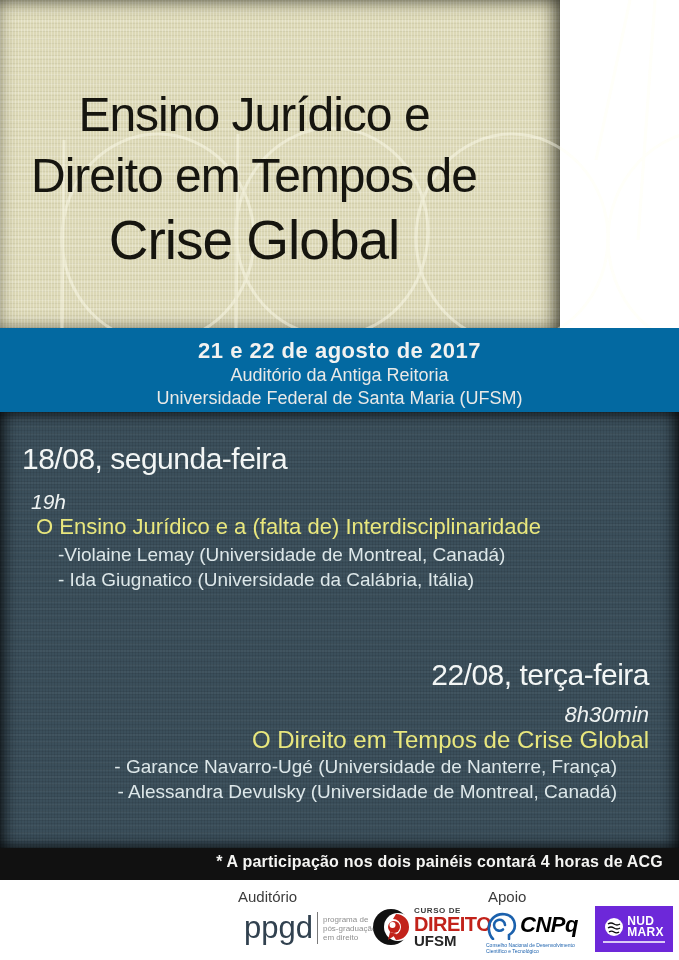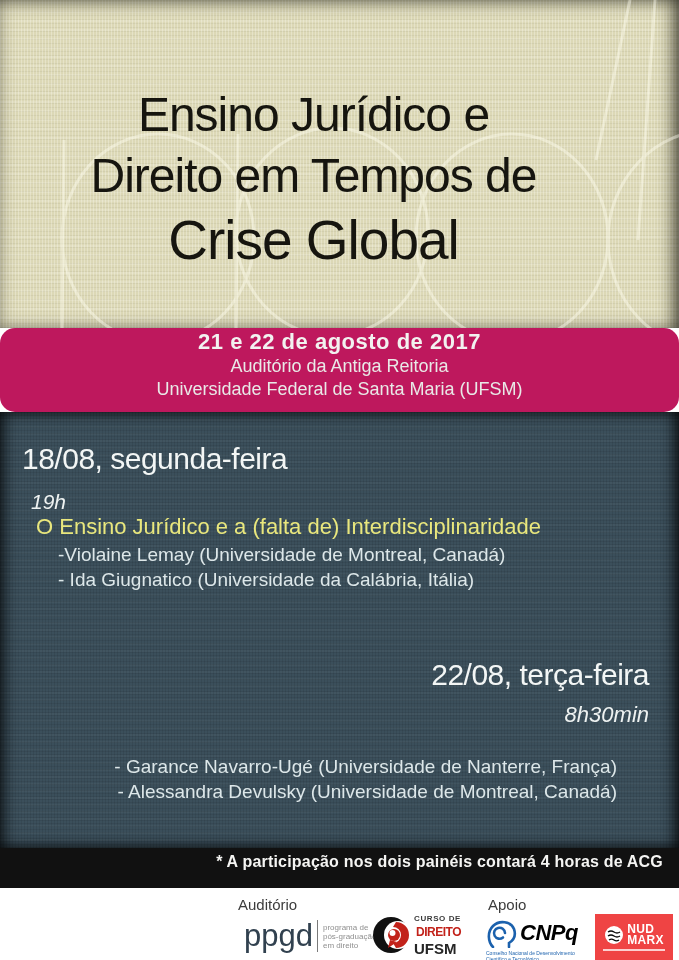--- a/index.html
+++ b/index.html
@@ -2,41 +2,41 @@
 <html><head>
 <meta charset="utf-8">
 <style>
   html,body{margin:0;padding:0;background:#222;}
   .poster{
     position:relative;width:679px;height:960px;margin:0 auto;
     font-family:"Liberation Sans",sans-serif;overflow:hidden;background:#fff;
   }
   
   .sec-top{
-    position:relative;width:679px;height:328px;
+    position:relative;width:560px;height:328px;
     background-color:#dcd8b6;
     background-image:
       repeating-linear-gradient(90deg, rgba(255,255,248,.28) 0 1px, rgba(0,0,0,0) 1px 3px),
       repeating-linear-gradient(0deg, rgba(125,122,90,.10) 0 1px, rgba(0,0,0,0) 1px 4px),
       repeating-linear-gradient(0deg, rgba(255,255,248,.14) 0 2px, rgba(0,0,0,0) 2px 9px);
     box-shadow: inset -12px 0 16px -6px rgba(10,10,5,.65),
                 inset 0 10px 16px -8px rgba(10,10,5,.45),
                 inset 8px -8px 18px -10px rgba(10,10,5,.35);
   }
   .watermark{position:absolute;left:0;top:0;opacity:.5;}
   .title-block{
     position:relative;z-index:2;padding-top:84px;padding-right:52px;
     text-align:center;color:#16150f;letter-spacing:-1px;
   }
   .title-line{font-size:48px;line-height:61px;font-weight:400;}
   .title-line.big{font-size:55px;line-height:68px;}
   
   .sec-dateband{
-    width:679px;height:84px;background:#be185d;color:#f2f2f0;
-    text-align:center;box-sizing:border-box;border-radius:15px;
+    width:679px;height:84px;background:#0369a1;color:#f2f2f0;
+    text-align:center;box-sizing:border-box;padding-top:9px;
   }
   .date-main{font-size:22px;line-height:27px;font-weight:700;letter-spacing:.5px;}
   .date-sub{font-size:18px;line-height:23px;font-weight:400;color:#e9e9e7;}
   
   .sec-main{
     position:relative;width:679px;height:436px;
     background-color:#3b4f5b;
     background-image:
       repeating-linear-gradient(90deg, rgba(0,0,0,.08) 0 1px, rgba(0,0,0,0) 1px 3px),
       repeating-linear-gradient(0deg, rgba(0,0,0,.07) 0 1px, rgba(0,0,0,0) 1px 3px),
@@ -56,48 +56,48 @@
   .l-talk1{top:102px;left:36px;}
   .l-sp1{top:132px;left:58px;}
   .l-sp2{top:157px;left:58px;}
   .l-day2{top:246px;right:30px;}
   .l-time2{top:290px;right:30px;font-size:22px;}
   .l-talk2{top:314px;right:30px;font-size:24px;}
   .l-sp3{top:344px;right:62px;}
   .l-sp4{top:369px;right:62px;}
   
   .sec-noteband{
-    width:679px;height:40px;background:#111;color:#f5f5f3;
+    width:679px;height:32px;background:#111;color:#f5f5f3;
     text-align:right;box-sizing:border-box;padding-right:16px;
     font-size:16px;line-height:28px;font-weight:700;letter-spacing:.2px;
   }
   
   .sec-footer{position:relative;width:679px;height:84px;background:#ffffff;}
   .footer-label{position:absolute;top:8px;font-size:15px;color:#3c3c3c;font-weight:400;}
   .lbl-promocao{left:238px;}
   .lbl-apoio{left:488px;}
   
   .logo-ppgd{position:absolute;left:244px;top:32px;display:flex;align-items:center;}
   .ppgd-acronym{font-size:31px;color:#31414f;font-weight:400;letter-spacing:0;line-height:30px;}
   .ppgd-divider{width:1px;height:32px;background:#7a7a7a;margin:0 5px 0 4px;}
   .ppgd-caption{font-size:8px;line-height:9px;color:#8f8f8f;}
   
   .logo-ufsm{position:absolute;left:372px;top:26px;display:flex;align-items:center;}
   .ufsm-text{margin-left:4px;}
   .ufsm-l1{font-size:8px;color:#3a3a3a;font-weight:700;letter-spacing:.6px;}
-  .ufsm-l2{font-size:12px;color:#c2221a;font-weight:800;line-height:18px;letter-spacing:-.5px;text-align:right;}
+  .ufsm-l2{font-size:20px;color:#c2221a;font-weight:800;line-height:18px;letter-spacing:-.5px;}
   .ufsm-l3{font-size:15px;color:#262626;font-weight:800;line-height:15px;}
   
   .logo-cnpq{position:absolute;left:486px;top:30px;}
   .cnpq-row{display:flex;align-items:center;}
   .cnpq-name{font-size:22px;color:#000000;font-weight:800;font-style:italic;margin-left:2px;letter-spacing:-.5px;}
   .cnpq-caption{font-size:5px;line-height:6px;color:#1b61ad;margin-top:2px;max-width:110px;}
   
   .logo-nudmarx{
-    position:absolute;left:595px;top:26px;width:78px;height:46px;background:#ef4444;
+    position:absolute;left:595px;top:26px;width:78px;height:46px;background:#6d28d9;
     display:flex;flex-direction:column;align-items:center;justify-content:center;
   }
   .nud-row{display:flex;align-items:center;}
   .nud-text{margin-left:3px;color:#fff;font-weight:800;font-size:12px;line-height:11px;letter-spacing:.3px;}
   .nud-caption-bar{width:62px;height:2px;margin-top:3px;background:rgba(255,255,255,.75);}
 </style>
 </head>
 <body>
 
 <div class="poster">
@@ -130,20 +130,21 @@
 
   <div class="sec-main">
     <div class="pl day-heading l-day1">18/08, segunda-feira</div>
     <div class="pl time-label l-time1">19h</div>
     <div class="pl talk-title l-talk1">O Ensino Jurídico e a (falta de) Interdisciplinaridade</div>
     <div class="pl speaker l-sp1">-Violaine Lemay (Universidade de Montreal, Canadá)</div>
     <div class="pl speaker l-sp2">- Ida Giugnatico (Universidade da Calábria, Itália)</div>
 
     <div class="pl day-heading l-day2">22/08, terça-feira</div>
     <div class="pl time-label l-time2">8h30min</div>
+    <div class="pl talk-title l-talk2">O Direito em Tempos de Crise Global</div>
     <div class="pl speaker l-sp3">- Garance Navarro-Ugé (Universidade de Nanterre, França)</div>
     <div class="pl speaker l-sp4">- Alessandra Devulsky (Universidade de Montreal, Canadá)</div>
   </div>
 
   <div class="sec-noteband">
     <span>* A participação nos dois painéis contará 4 horas de ACG</span>
   </div>
 
   <div class="sec-footer">
     <div class="footer-label lbl-promocao">Auditório</div>

